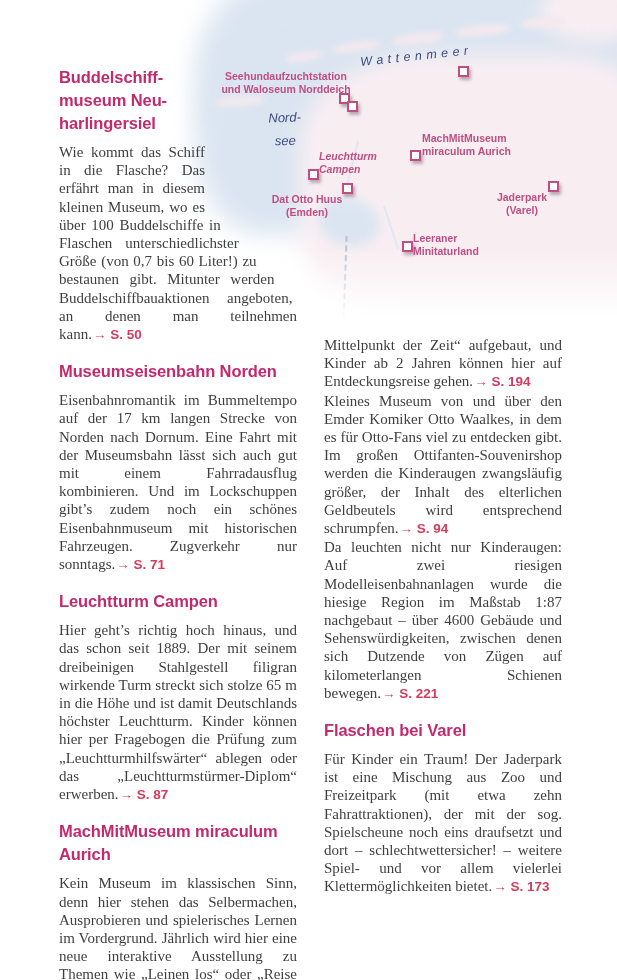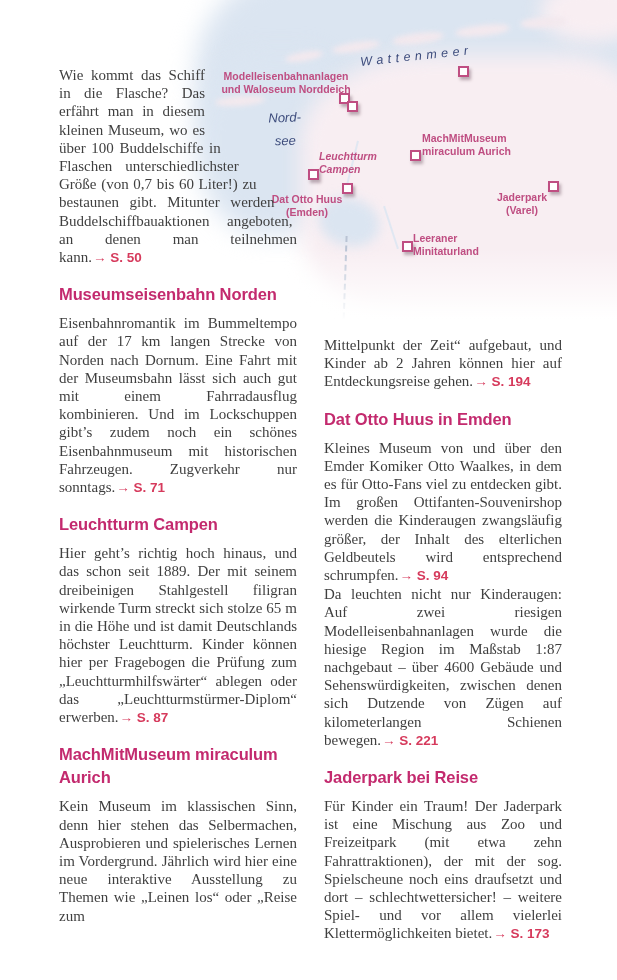--- a/index.html
+++ b/index.html
@@ -79,36 +79,39 @@
 
     <span class="mk" style="left:458px;top:66px;"></span>
     <span class="mk" style="left:339px;top:93px;"></span>
     <span class="mk" style="left:347px;top:101px;"></span>
     <span class="mk" style="left:410px;top:150px;"></span>
     <span class="mk" style="left:308px;top:169px;"></span>
     <span class="mk" style="left:342px;top:183px;"></span>
     <span class="mk" style="left:548px;top:181px;"></span>
     <span class="mk" style="left:402px;top:241px;"></span>
 
-    <div class="ml center" style="left:216px;top:70px;width:140px;">Modelleisenbahnanlagen
+    <div class="ml center" style="left:216px;top:70px;width:140px;">Seehundaufzuchtstation
 und Waloseum Norddeich</div>
     <div class="ml" style="left:422px;top:132px;">MachMitMuseum
 miraculum Aurich</div>
     <div class="ml" style="left:319px;top:150px;font-style:italic;">Leuchtturm
 Campen</div>
     <div class="ml center" style="left:264px;top:193px;width:86px;">Dat Otto Huus
 (Emden)</div>
     <div class="ml center" style="left:490px;top:191px;width:64px;">Jaderpark
 (Varel)</div>
     <div class="ml" style="left:413px;top:232px;">Leeraner
 Minitaturland</div>
   </div>
 
   <div class="col col-left">
     <section class="sec">
+      <h2 class="sh">Buddelschiff-
+museum Neu-
+harlingersiel</h2>
       <p class="sb"><span class="wrap-spacer"></span><span>Wie kommt das Schiff in die Flasche? Das erfährt man in diesem kleinen Museum, wo es über 100 Buddelschiffe in Flaschen unterschiedlichster Größe (von 0,7 bis 60 Liter!) zu bestaunen gibt. Mitunter werden Buddelschiffbauaktionen angeboten, an denen man teilnehmen kann.</span><span class="pref">→&nbsp;S.&nbsp;50</span></p>
     </section>
     <section class="sec">
       <h2 class="sh">Museumseisenbahn Norden</h2>
       <p class="sb"><span>Eisenbahnromantik im Bummeltempo auf der 17 km langen Strecke von Norden nach Dornum. Eine Fahrt mit der Museumsbahn lässt sich auch gut mit einem Fahrradausflug kombinieren. Und im Lockschuppen gibt’s zudem noch ein schönes Eisenbahnmuseum mit historischen Fahrzeugen. Zugverkehr nur sonntags.</span><span class="pref">→&nbsp;S.&nbsp;71</span></p>
     </section>
     <section class="sec">
       <h2 class="sh">Leuchtturm Campen</h2>
       <p class="sb"><span>Hier geht’s richtig hoch hinaus, und das schon seit 1889. Der mit seinem dreibeinigen Stahlgestell filigran wirkende Turm streckt sich stolze 65 m in die Höhe und ist damit Deutschlands höchster Leuchtturm. Kinder können hier per Fragebogen die Prüfung zum „Leuchtturmhilfswärter“ ablegen oder das „Leuchtturmstürmer-Diplom“ erwerben.</span><span class="pref">→&nbsp;S.&nbsp;87</span></p>
     </section>
@@ -116,25 +119,24 @@
       <h2 class="sh">MachMitMuseum miraculum Aurich</h2>
       <p class="sb"><span>Kein Museum im klassischen Sinn, denn hier stehen das Selbermachen, Ausprobieren und spielerisches Lernen im Vordergrund. Jährlich wird hier eine neue interaktive Ausstellung zu Themen wie „Leinen los“ oder „Reise zum</span></p>
     </section>
   </div>
 
   <div class="col col-right">
     <section class="sec">
       <p class="sb"><span>Mittelpunkt der Zeit“ aufgebaut, und Kinder ab 2 Jahren können hier auf Entdeckungsreise gehen.</span><span class="pref">→&nbsp;S.&nbsp;194</span></p>
     </section>
     <section class="sec">
-      <h2 class="sh">Dat Otto Huus in Emden</h2>
       <p class="sb"><span>Kleines Museum von und über den Emder Komiker Otto Waalkes, in dem es für Otto-Fans viel zu entdecken gibt. Im großen Ottifanten-Souvenirshop werden die Kinderaugen zwangsläufig größer, der Inhalt des elterlichen Geldbeutels wird entsprechend schrumpfen.</span><span class="pref">→&nbsp;S.&nbsp;94</span></p>
     </section>
     <section class="sec">
       <p class="sb"><span>Da leuchten nicht nur Kinderaugen: Auf zwei riesigen Modelleisenbahnanlagen wurde die hiesige Region im Maßstab 1:87 nachgebaut – über 4600 Gebäude und Sehenswürdigkeiten, zwischen denen sich Dutzende von Zügen auf kilometerlangen Schienen bewegen.</span><span class="pref">→&nbsp;S.&nbsp;221</span></p>
     </section>
     <section class="sec">
-      <h2 class="sh">Jaderpark bei Reise</h2>
+      <h2 class="sh">Flaschen bei Varel</h2>
       <p class="sb"><span>Für Kinder ein Traum! Der Jaderpark ist eine Mischung aus Zoo und Freizeitpark (mit etwa zehn Fahrattraktionen), der mit der sog. Spielscheune noch eins draufsetzt und dort – schlechtwettersicher! – weitere Spiel- und vor allem vielerlei Klettermöglichkeiten bietet.</span><span class="pref">→&nbsp;S.&nbsp;173</span></p>
     </section>
   </div>
 
 </div>
 
 </body></html>

